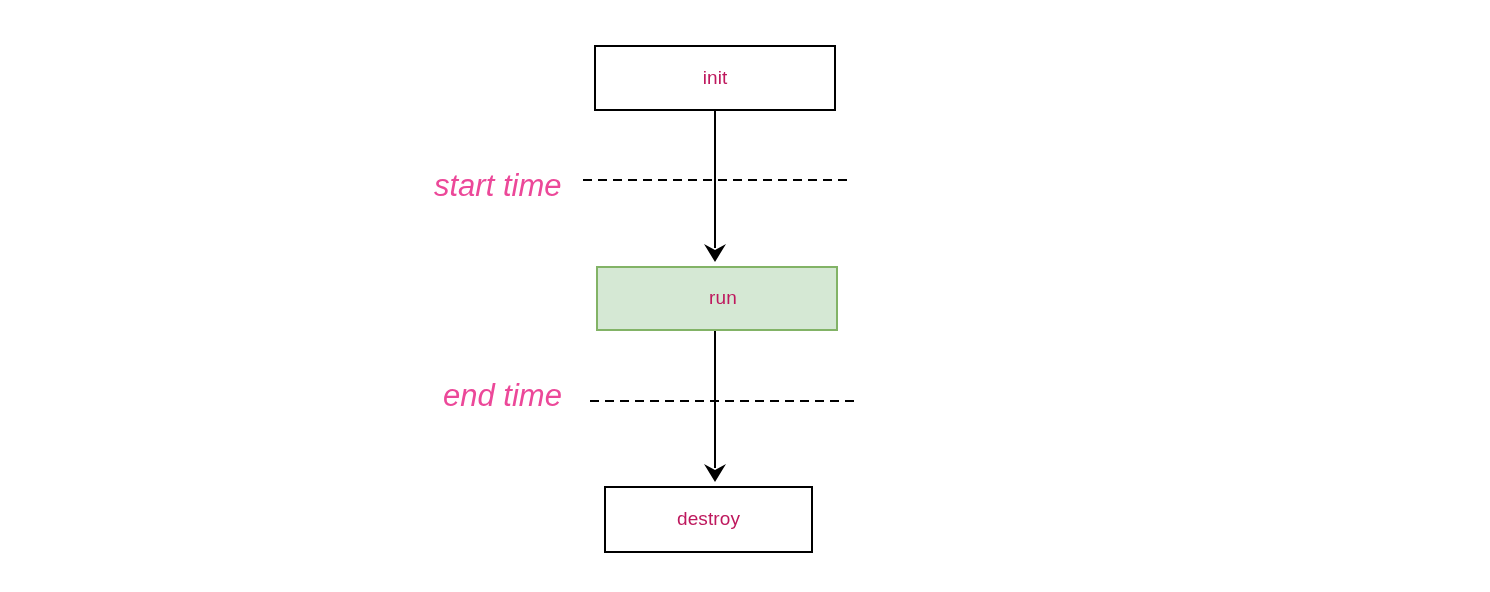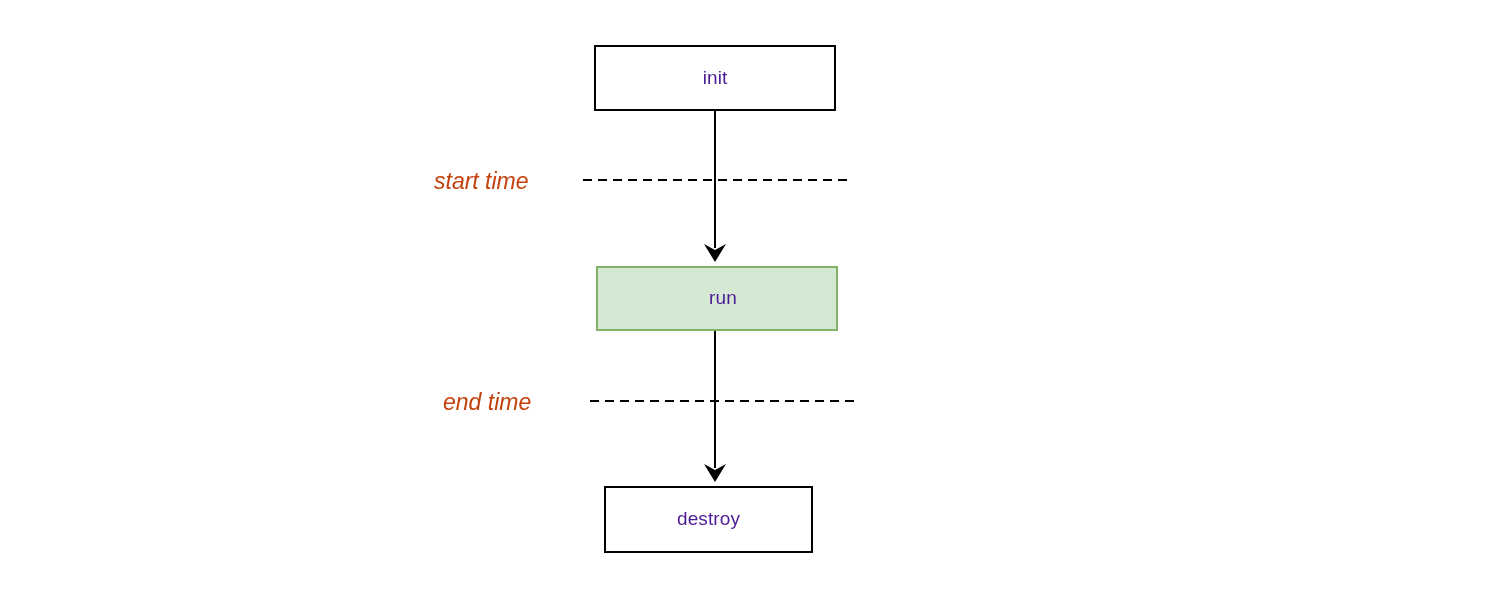--- a/index.html
+++ b/index.html
@@ -36,27 +36,27 @@
     background: #ffffff;
     border-color: #000000;
   }
   .node-green {
     background: #d5e8d4;
     border-color: #82b366;
     padding-left: 12px;
   }
   .node-label {
     font-size: 19px;
-    color: #4c1d95;
+    color: #be185d;
   }
   .time-label {
     position: absolute;
     font-style: italic;
-    font-size: 23px;
-    color: #c2410c;
+    font-size: 31px;
+    color: #ec4899;
     white-space: nowrap;
     line-height: 1;
   }
   .edge-svg {
     position: absolute;
     left: 0;
     top: 0;
     width: 1490px;
     height: 592px;
     overflow: visible;
@@ -97,15 +97,15 @@
   <div class="node node-green" style="left:596px; top:266px; width:242px; height:65px;">
     <span class="node-label">run</span>
   </div>
 
   <div class="node node-white" style="left:604px; top:486px; width:209px; height:67px;">
     <span class="node-label">destroy</span>
   </div>
 
   <div class="time-label" style="left:434px; top:170px;">start time</div>
 
-  <div class="time-label" style="left:443px; top:391px;">end time</div>
+  <div class="time-label" style="left:443px; top:380px;">end time</div>
 
 </div>
 
 </body></html>

